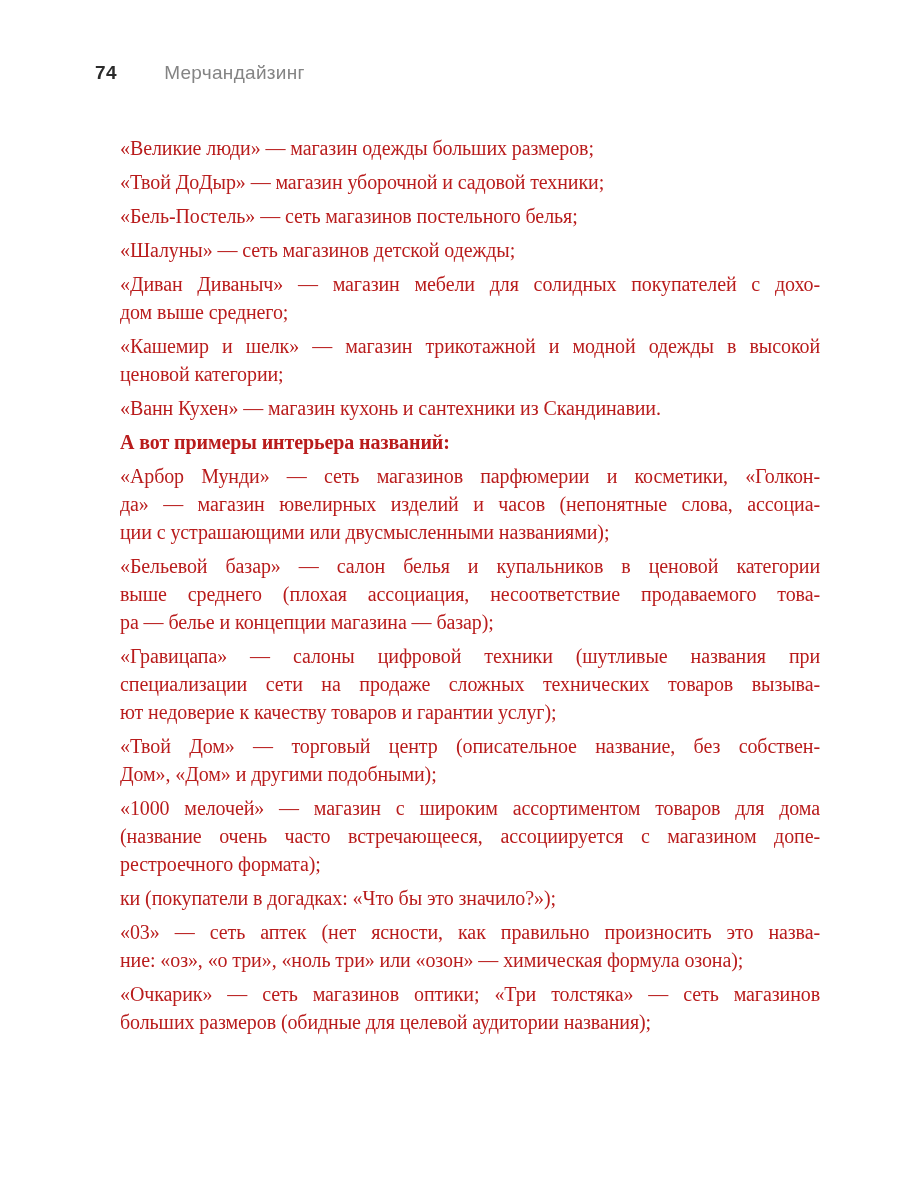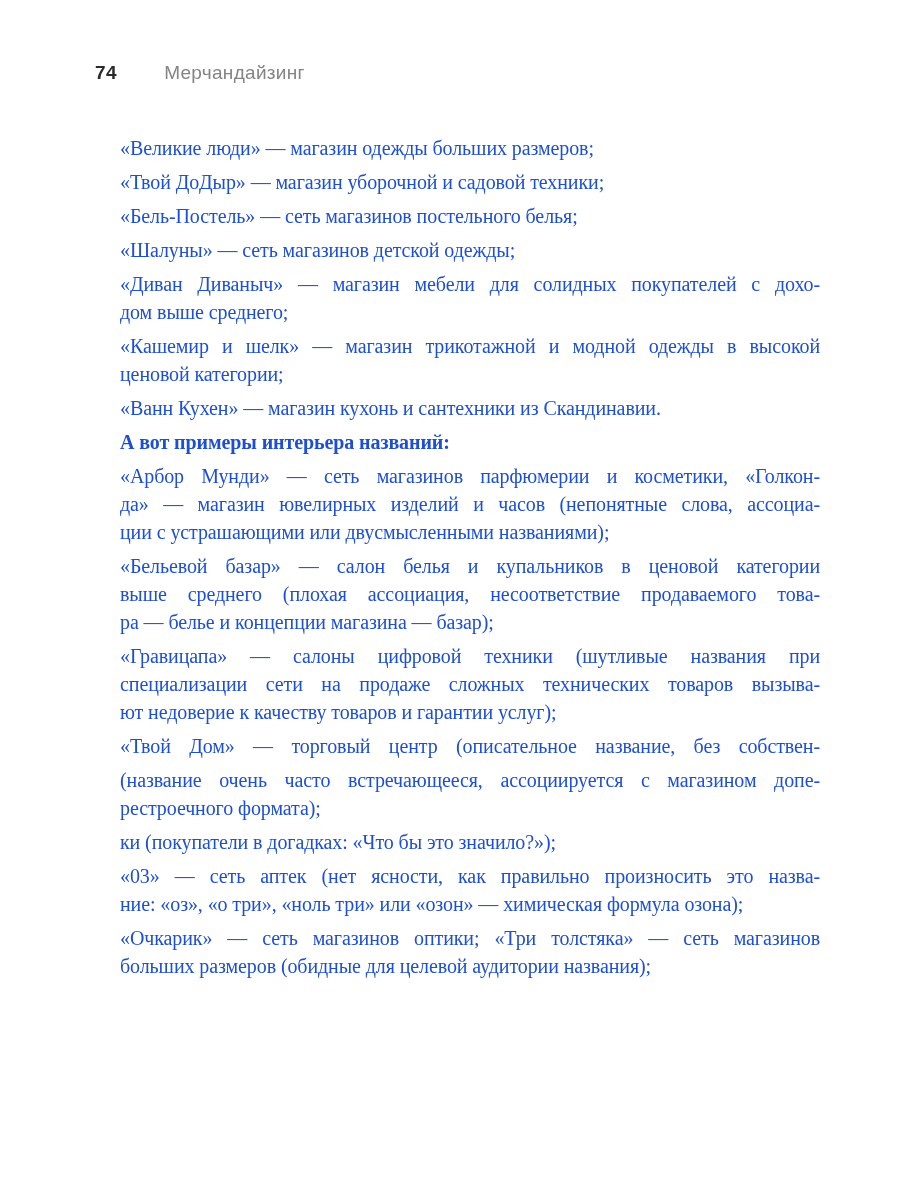--- a/index.html
+++ b/index.html
@@ -38,21 +38,21 @@
     color: #848484;
     font-weight: 400;
     letter-spacing: 0.3px;
   }
   
   .content {
     position: absolute;
     top: 134px;
     left: 120px;
     width: 700px;
-    color: #1d4ed8;
+    color: #b91c1c;
     font-size: 20px;
     letter-spacing: -0.1px;
   }
   .para {
     margin: 0 0 6px 0;
   }
   .para.heading {
     font-weight: 700;
   }
   .line {
@@ -110,22 +110,24 @@
         <div class="line">выше среднего (плохая ассоциация, несоответствие продаваемого това-</div>
         <div class="line last">ра — белье и концепции магазина — базар);</div>
       </div>
       <div class="para">
         <div class="line">«Гравицапа» — салоны цифровой техники (шутливые названия при</div>
         <div class="line">специализации сети на продаже сложных технических товаров вызыва-</div>
         <div class="line last">ют недоверие к качеству товаров и гарантии услуг);</div>
       </div>
       <div class="para">
         <div class="line">«Твой Дом» — торговый центр (описательное название, без собствен-</div>
+        <div class="line last">Дом», «Дом» и другими подобными);</div>
       </div>
       <div class="para">
+        <div class="line">«1000 мелочей» — магазин с широким ассортиментом товаров для дома</div>
         <div class="line">(название очень часто встречающееся, ассоциируется с магазином допе-</div>
         <div class="line last">рестроечного формата);</div>
       </div>
       <div class="para">
         <div class="line last">ки (покупатели в догадках: «Что бы это значило?»);</div>
       </div>
       <div class="para">
         <div class="line">«03» — сеть аптек (нет ясности, как правильно произносить это назва-</div>
         <div class="line last">ние: «оз», «о три», «ноль три» или «озон» — химическая формула озона);</div>
       </div>

